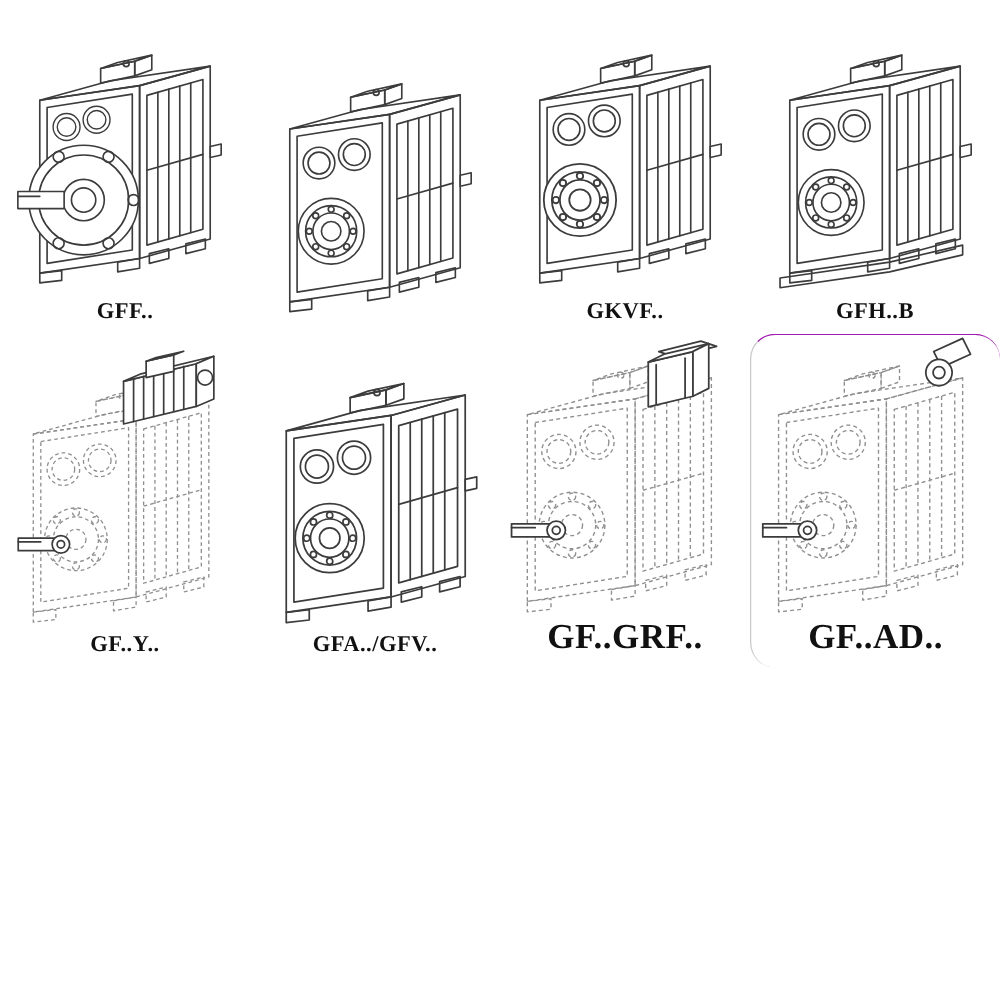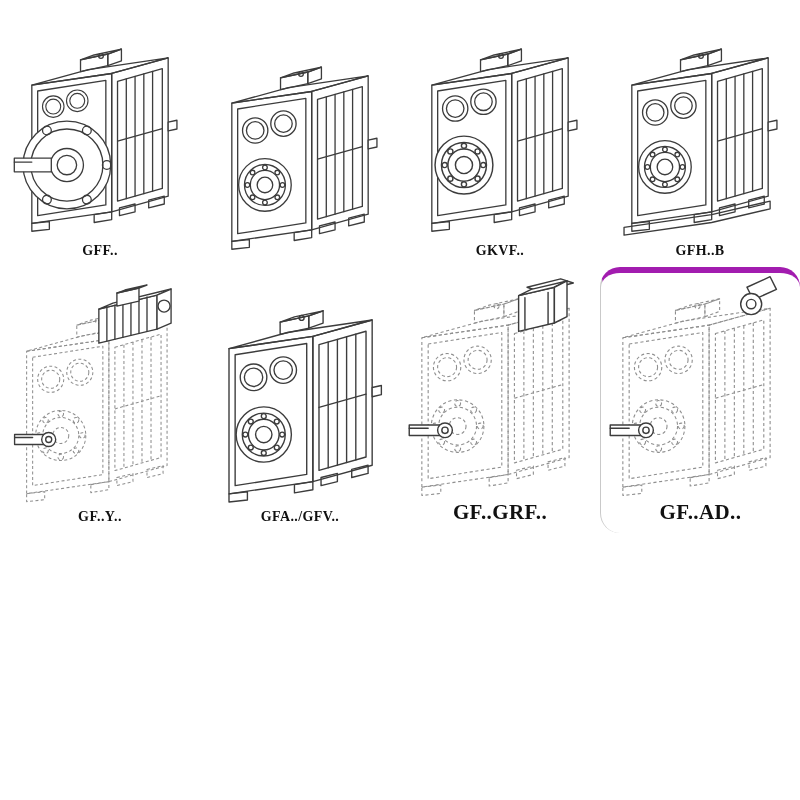--- a/index.html
+++ b/index.html
@@ -3,26 +3,26 @@
 <meta charset="utf-8">
 <style>
   html,body { margin:0; padding:0; background:#ffffff; }
   body { width:800px; height:800px; overflow:hidden;
          font-family:"Liberation Serif","DejaVu Serif",serif; }
   .grid { display:grid; width:800px; height:800px;
           grid-template-columns:repeat(4,1fr);
           grid-template-rows:repeat(3,1fr); }
   .cell { display:flex; flex-direction:column; align-items:center;
           justify-content:flex-end; padding-bottom:8px; box-sizing:border-box; }
-  .cell.bordered { border-left:1px solid #c9c9c9; border-top:6px solid #a21caf;border-radius:20px; }
+  .cell.bordered { border-left:1px solid #c9c9c9; border-top:1px solid #a21caf;border-radius:20px; }
   .drawing { width:198px; height:224px; display:block; }
-  .label { font-weight:bold; font-size:14px; letter-spacing:0.4px;
+  .label { font-weight:bold; font-size:18px; letter-spacing:0.4px;
            color:#111111; margin-top:2px; white-space:nowrap;
            font-family:"Liberation Serif","DejaVu Serif",serif; }
-  .label.lg { font-size:21px; }
+  .label.lg { font-size:28px; }
   svg .draw   { stroke:#3c3c3c; fill:none; stroke-width:1.35;
                 stroke-linejoin:round; stroke-linecap:round; }
   svg .dashed { stroke:#8f8f8f; fill:none; stroke-width:1.05;
                 stroke-dasharray:3 2.4; stroke-linejoin:round; }
   .defs-holder { position:absolute; width:0; height:0; overflow:hidden; }
 </style>
 </head>
 <body>
 
 <svg class="defs-holder" aria-hidden="true">

